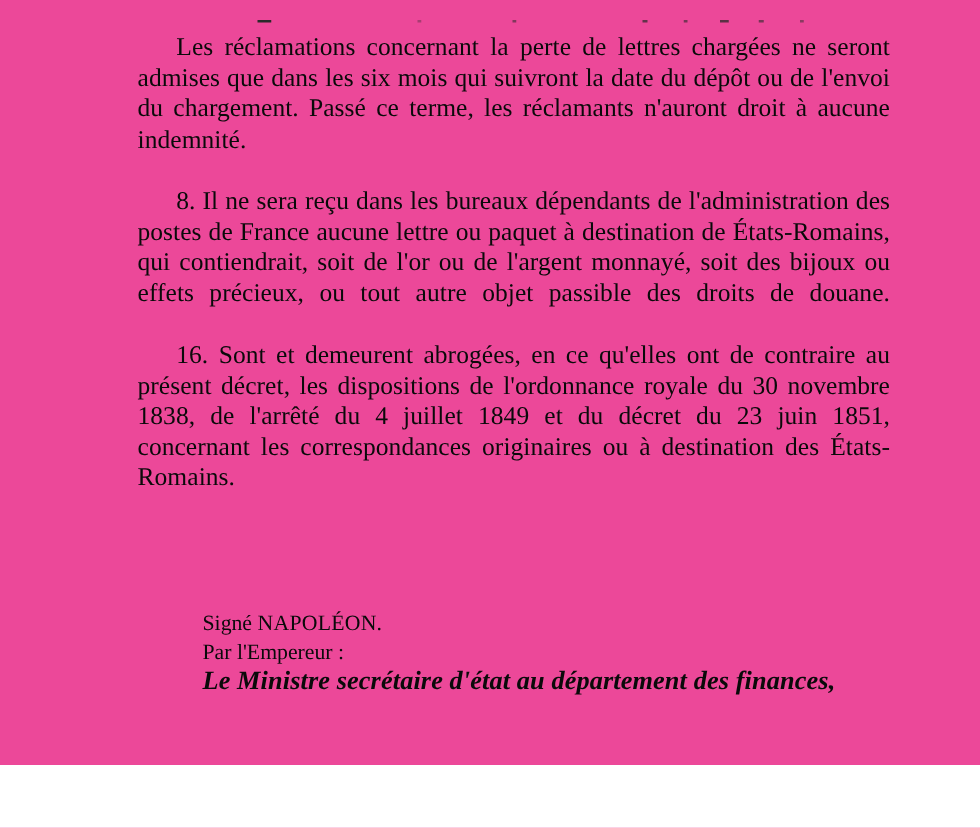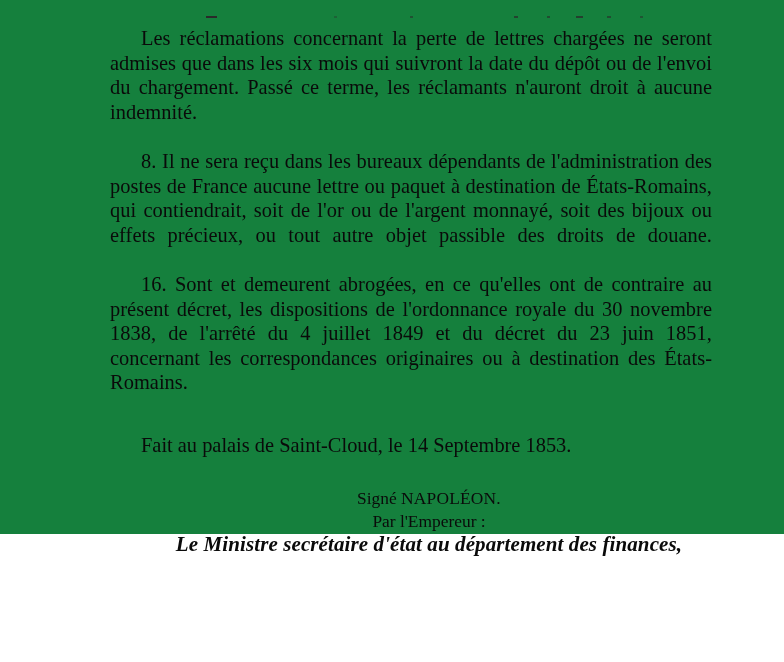--- a/index.html
+++ b/index.html
@@ -14,22 +14,22 @@
     color: #0a0a0a;
     overflow: hidden;
     position: relative;
   }
 
   .page {
     position: absolute;
     left: 0;
     top: 0;
     width: 784px;
-    height: 534px;
-    background: #15803d;
+    height: 612px;
+    background: #ec4899;
   }
 
   
   .top-artifact {
     position: absolute;
     left: 110px;
     top: 12px;
     width: 600px;
     height: 10px;
     overflow: hidden;
@@ -84,21 +84,21 @@
     position: absolute;
     left: 162px;
     top: 487px;
     width: 534px;
     text-align: center;
   }
   .sig-line {
     margin: 0;
     font-size: 17.4px;
     line-height: 23px;
-    text-align: center;
+    text-align: left;
   }
   .sig-napoleon .sig-caps {
     letter-spacing: 0.2px;
   }
   .sig-minister {
     font-style: italic;
     font-weight: bold;
     font-size: 21px;
     line-height: 23px;
     letter-spacing: 0.1px;
@@ -129,21 +129,20 @@
 
   <div class="body-text">
 
     <p class="para">Les réclamations concernant la perte de lettres chargées ne seront admises que dans les six mois qui suivront la date du dépôt ou de l'envoi du chargement. Passé ce terme, les réclamants n'auront droit à aucune indemnité.</p>
 
     <p class="para">8. Il ne sera reçu dans les bureaux dépendants de l'administration des postes de France aucune lettre ou paquet à destination de États-Romains, qui contiendrait, soit de l'or ou de l'argent monnayé, soit des bijoux ou effets précieux, ou tout autre objet passible des droits de douane.</p>
 
     <p class="para">16. Sont et demeurent abrogées, en ce qu'elles ont de contraire au présent décret, les dispositions de l'ordonnance royale du 30 novembre 1838, de l'arrêté du 4 juillet 1849 et du décret du 23 juin 1851, concernant les correspondances originaires ou à destination des États-Romains.</p>
 
 
-    <p class="dateline">Fait au palais de Saint-Cloud, le 14 Septembre 1853.</p>
 
   </div>
 
   <div class="signature-block">
 
     <p class="sig-line sig-napoleon">
       <span>Signé</span>
       <span class="sig-caps">NAPOLÉON.</span>
     </p>
 

